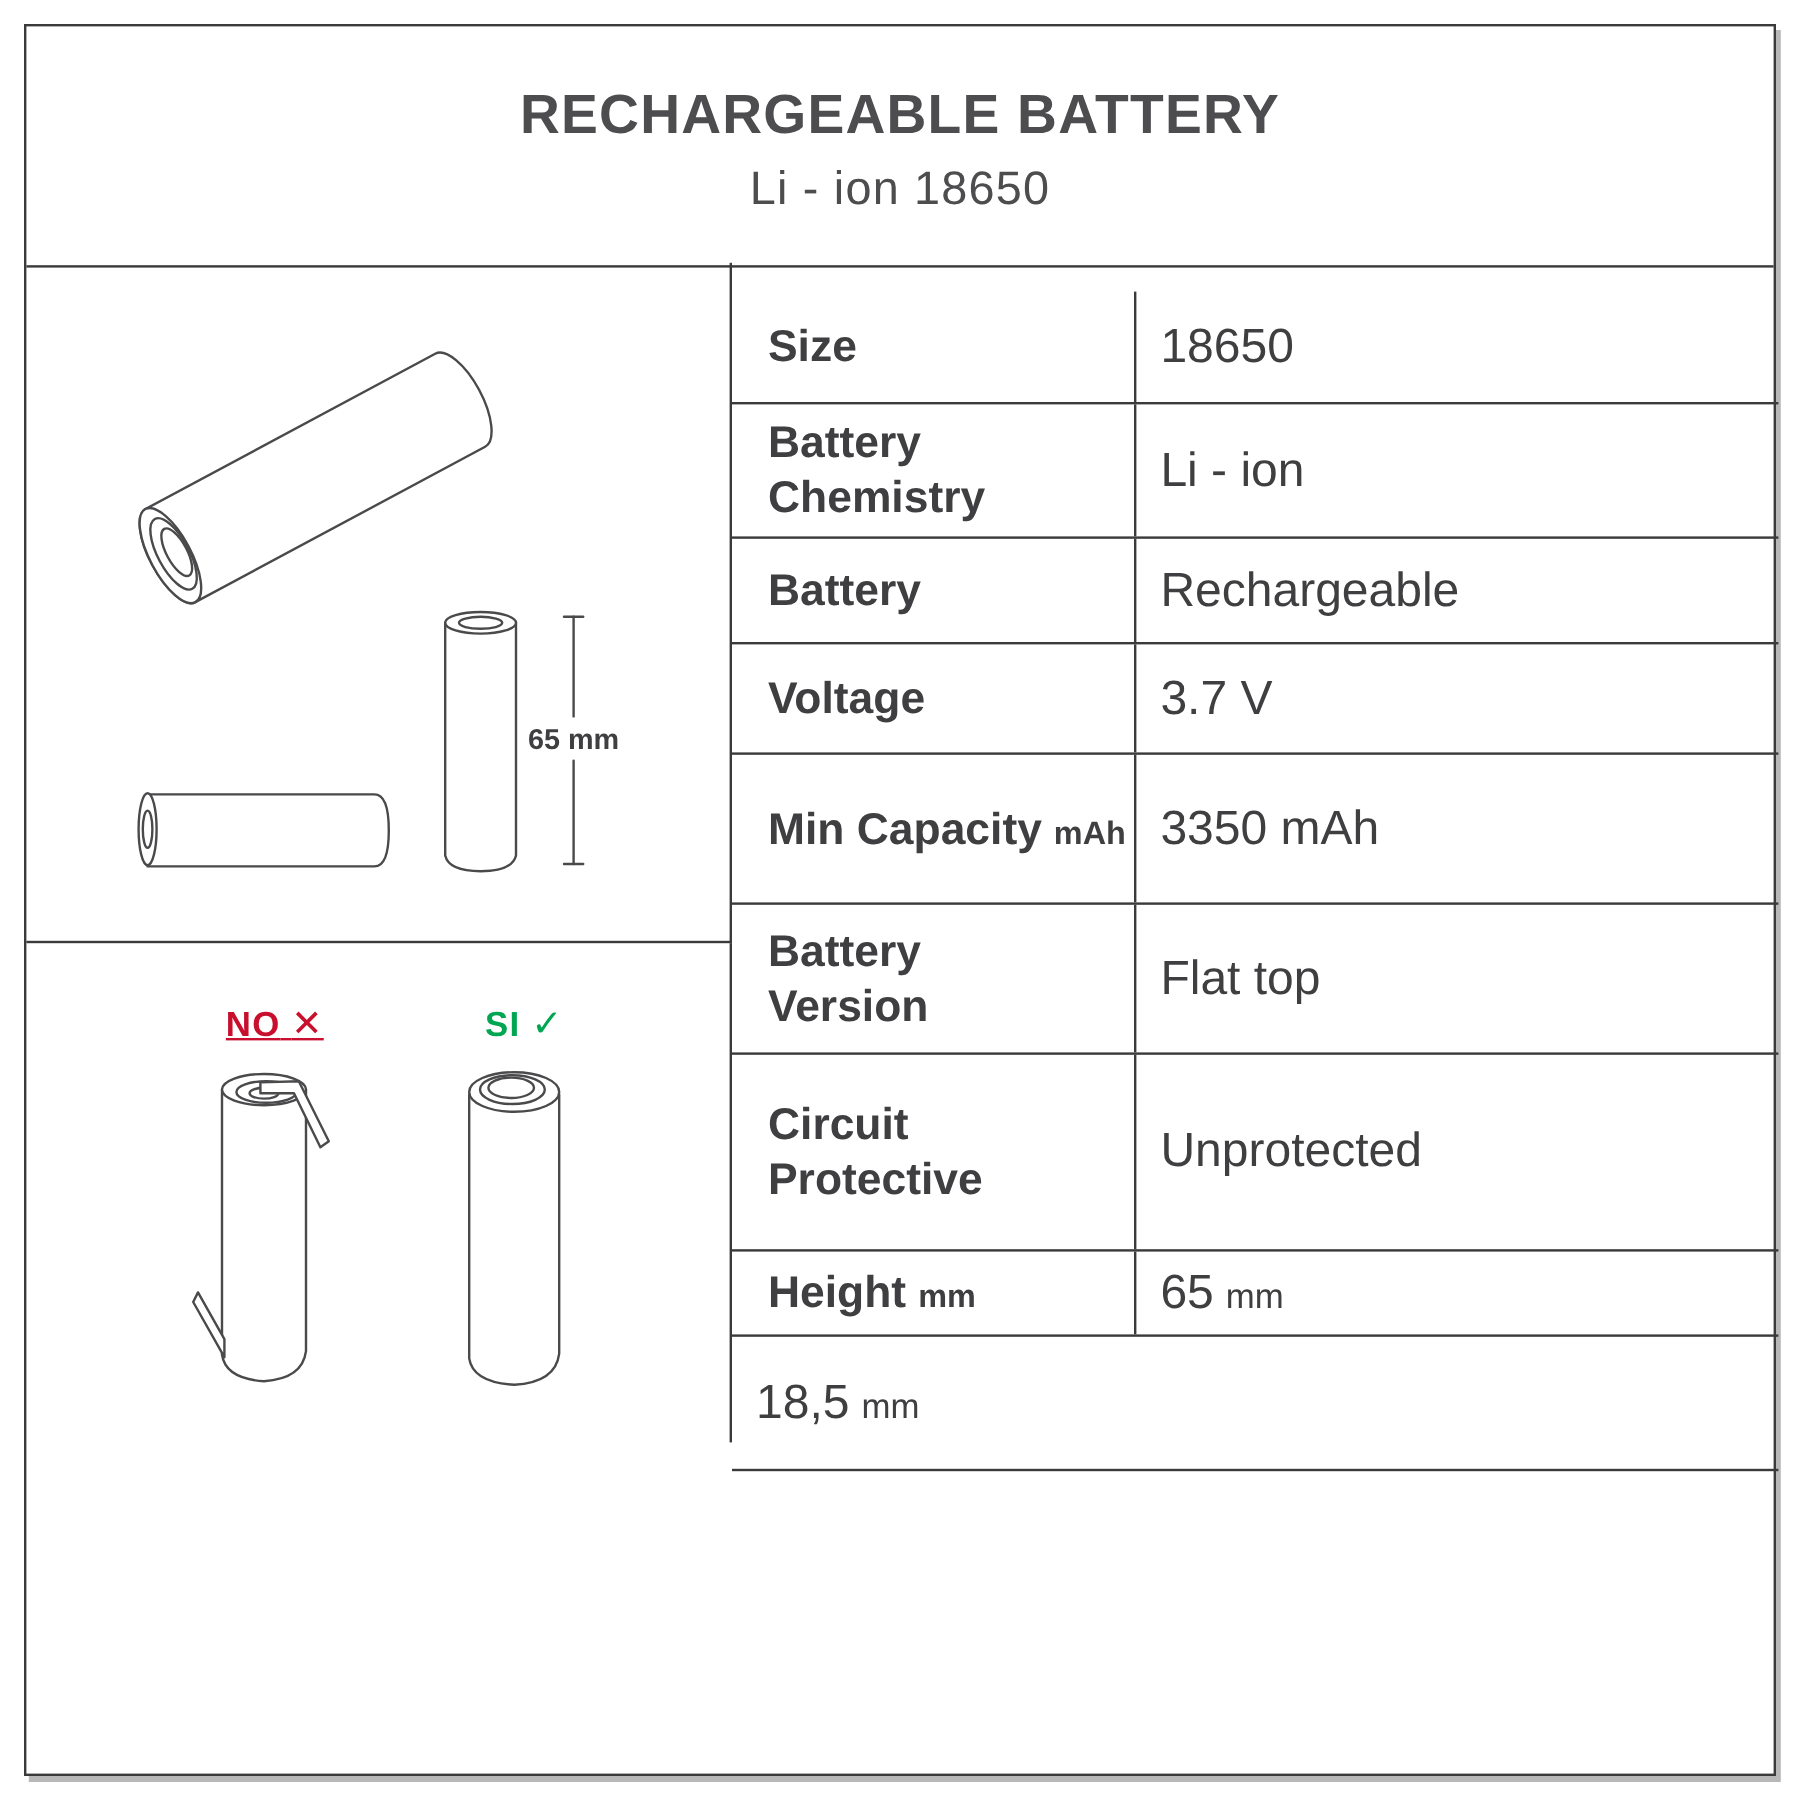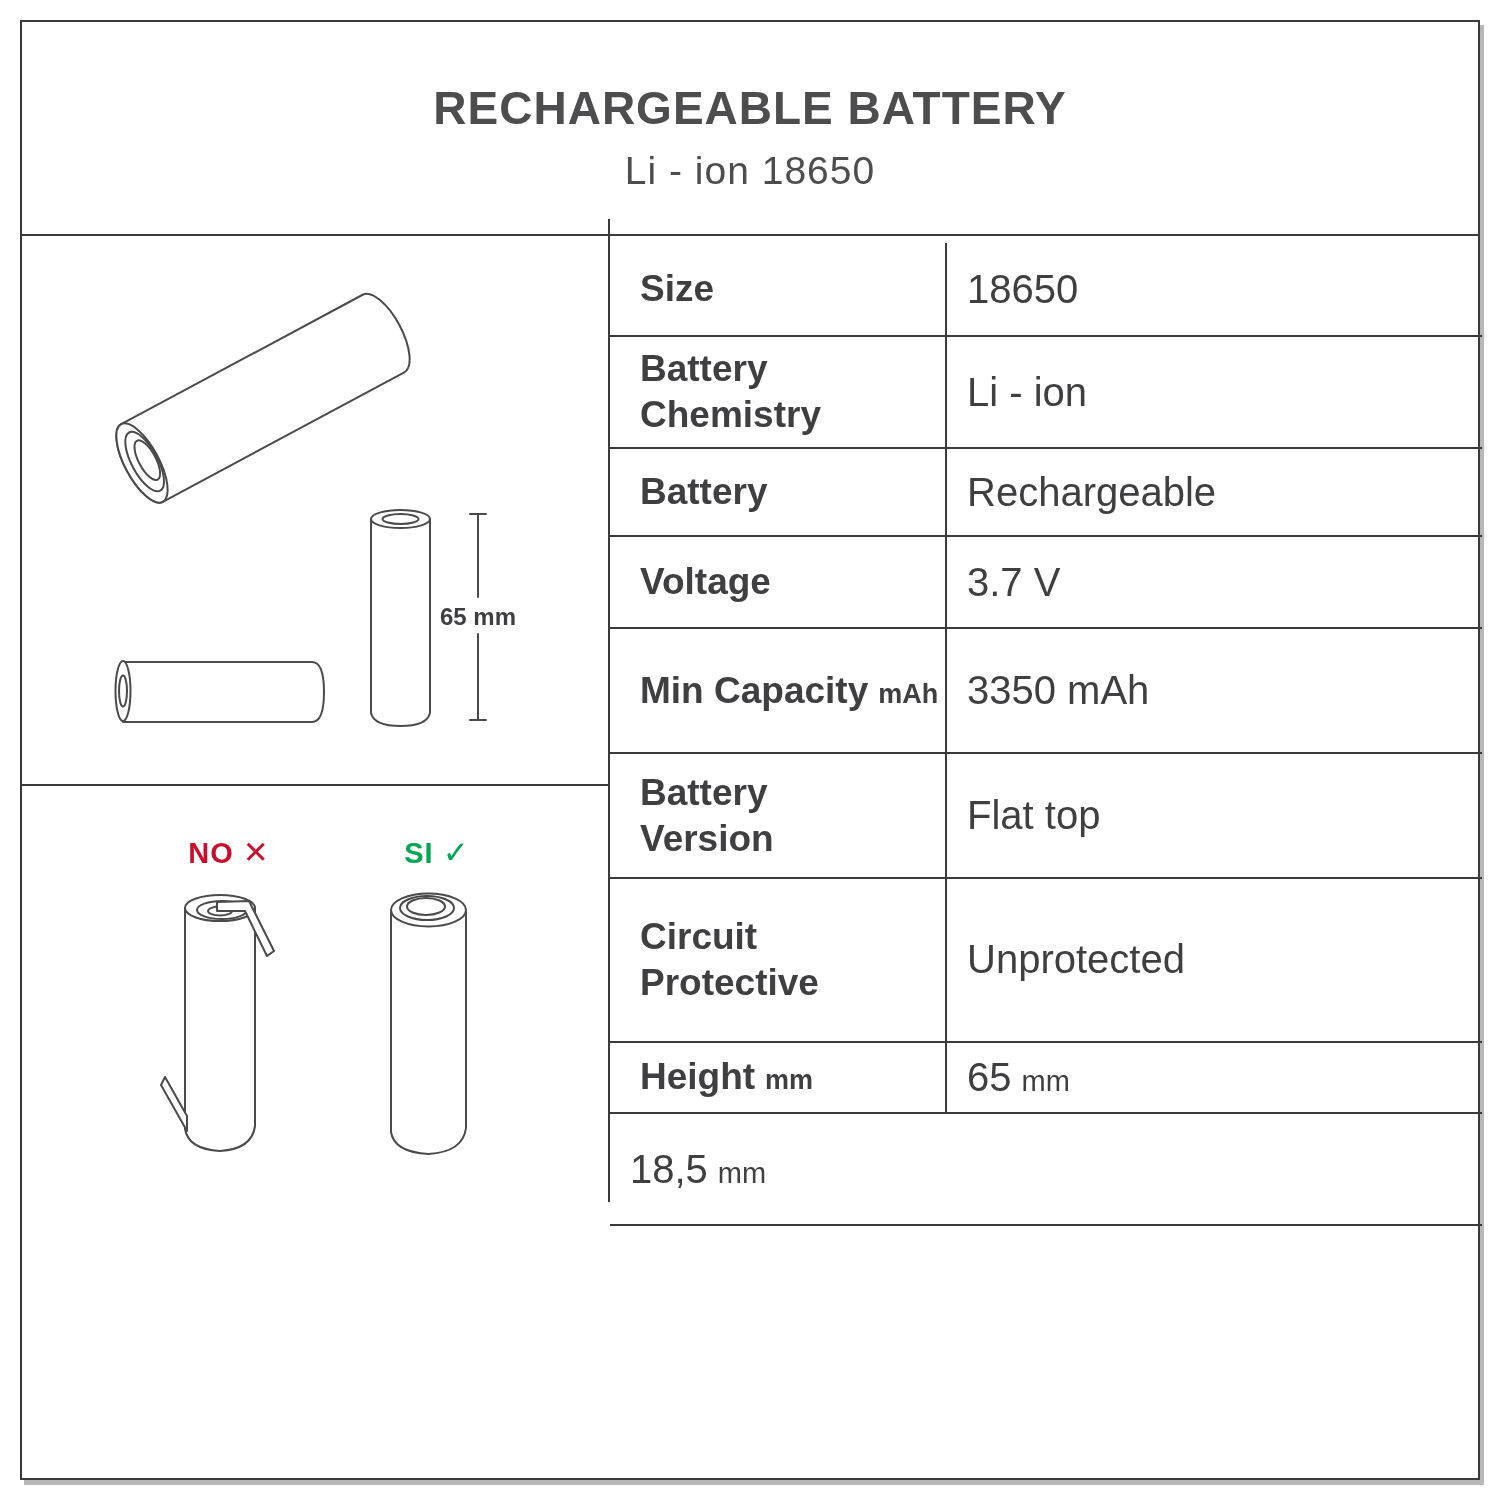--- a/index.html
+++ b/index.html
@@ -3,21 +3,21 @@
 <meta charset="utf-8">
 <style>
   * { box-sizing: border-box; margin: 0; padding: 0; }
   html,body { background:#fff; }
   body { font-family: "Liberation Sans", sans-serif; color:#414042; }
   .canvas { position:relative; width:1500px; height:1500px; background:#fff; overflow:hidden; }
   .sheet { position:absolute; left:20px; top:20px; width:1460px; height:1460px;
            border:2px solid #3a3a3c; background:#fff; box-shadow:4px 5px 0 rgba(0,0,0,.28); }
 
   
-  .header { position:absolute; left:0; top:17px; width:100%; height:197px;
+  .header { position:absolute; left:0; top:4px; width:100%; height:197px;
             border-bottom:2px solid #3a3a3c; display:flex; flex-direction:column;
             align-items:center; justify-content:center; gap:14px; }
   .title { font-size:46px; font-weight:bold; letter-spacing:1px; color:#4d4d4f; }
   .subtitle { font-size:39px; font-weight:400; color:#4d4d4f; letter-spacing:1px; }
 
   
   .panel-top { position:absolute; left:0; top:197px; width:588px; height:567px;
                border-right:2px solid #3a3a3c; border-bottom:2px solid #3a3a3c; }
   .panel-bottom { position:absolute; left:0; top:764px; width:588px; height:416px;
                   border-right:2px solid #3a3a3c; }
@@ -111,21 +111,21 @@
           <polygon class="ln" points="143,291 165,330 165,345 139,299"></polygon>
         </g>
 
         <g>
           <path class="ln" d="M 369,126 L 369,346 Q 372,366 406.5,368 Q 441,366 444,342 L 444,126 Z"></path>
           <ellipse class="ln" cx="406.5" cy="124" rx="37.5" ry="16.5"></ellipse>
           <ellipse class="ln-n" cx="405" cy="122" rx="27" ry="12"></ellipse>
           <ellipse class="ln-n" cx="404" cy="120.5" rx="19" ry="8.5"></ellipse>
         </g>
       </svg>
-      <div class="cmp-label no" style="color: rgb(200, 16, 46);">
+      <div class="cmp-label no" style="color: rgb(200, 16, 46); text-decoration: underline;">
         <span>NO</span>
         <span class="cmp-mark">✕</span>
       </div>
       <div class="cmp-label si" style="color: rgb(0, 166, 81);">
         <span>SI</span>
         <span class="cmp-mark">✓</span>
       </div>
     </div>
 
     <div class="spec-table">

